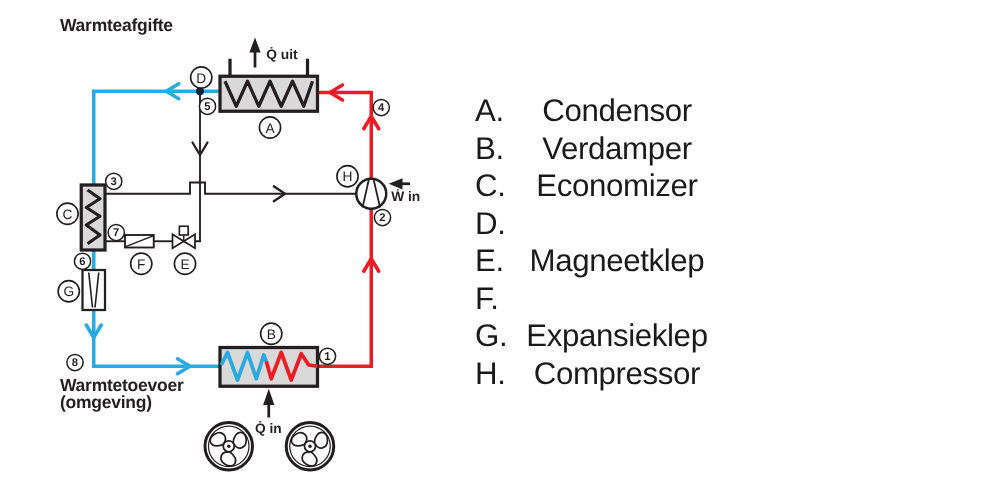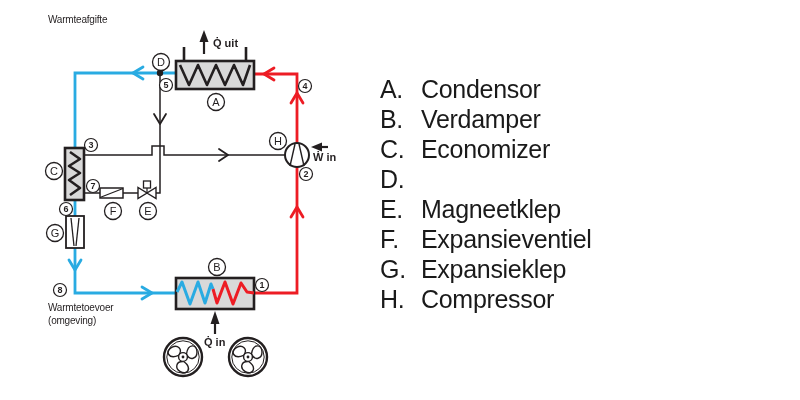--- a/index.html
+++ b/index.html
@@ -2,29 +2,29 @@
 <html><head>
 <meta charset="utf-8">
 <style>
   * { margin:0; padding:0; box-sizing:border-box; }
   html,body { width:800px; height:400px; background:#ffffff; overflow:hidden; }
   body { font-family:"Liberation Sans", sans-serif; color:#231f20; }
   .stage { position:relative; width:800px; height:400px; background:#ffffff; }
   .diagram-svg { position:absolute; left:0; top:0; }
 
   
-  .corner-label { position:absolute; font-size:10px; font-weight:400; line-height:12.5px; letter-spacing:-0.2px; color:#231f20; white-space:nowrap; }
+  .corner-label { position:absolute; font-size:14px; font-weight:700; line-height:12.5px; letter-spacing:-0.2px; color:#231f20; white-space:nowrap; }
   .corner-label.top { left:48px; top:14px; }
   .corner-label.bottom { left:48px; top:302px; }
 
   
   .legend { position:absolute; left:380px; top:74px; font-size:25px; line-height:30px; color:#1a1a1a; letter-spacing:-0.3px; }
   .legend-row { display:flex; }
   .legend-letter { width:41px; flex:0 0 41px; }
-  .legend-label { flex:1; }
+  .legend-label { flex:1;text-align:center; }
 
   
   .hotline   { stroke:#ed1c24; stroke-width:2.8; fill:none; }
   .coldline  { stroke:#29abe2; stroke-width:2.8; fill:none; }
   .blackline { stroke:#231f20; stroke-width:1.5; fill:none; }
   .chev      { fill:none; stroke-linecap:round; stroke-linejoin:round; }
   .hx-box    { fill:#d9d9d9; stroke:#231f20; stroke-width:2.6; }
   .hx-zig    { fill:none; stroke:#231f20; stroke-width:2.6; stroke-linejoin:round; }
   .comp-part { fill:#ffffff; stroke:#231f20; }
   .ref-circle   { fill:#ffffff; stroke:#231f20; stroke-width:1.3; }
@@ -237,21 +237,20 @@
     </div>
     <div class="legend-row">
       <span class="legend-letter">D.</span>
     </div>
     <div class="legend-row">
       <span class="legend-letter">E.</span>
       <span class="legend-label">Magneetklep</span>
     </div>
     <div class="legend-row">
       <span class="legend-letter">F.</span>
-      <span class="legend-label">Expansieventiel</span>
     </div>
     <div class="legend-row">
       <span class="legend-letter">G.</span>
       <span class="legend-label">Expansieklep</span>
     </div>
     <div class="legend-row">
       <span class="legend-letter">H.</span>
       <span class="legend-label">Compressor</span>
     </div>
   </div>

